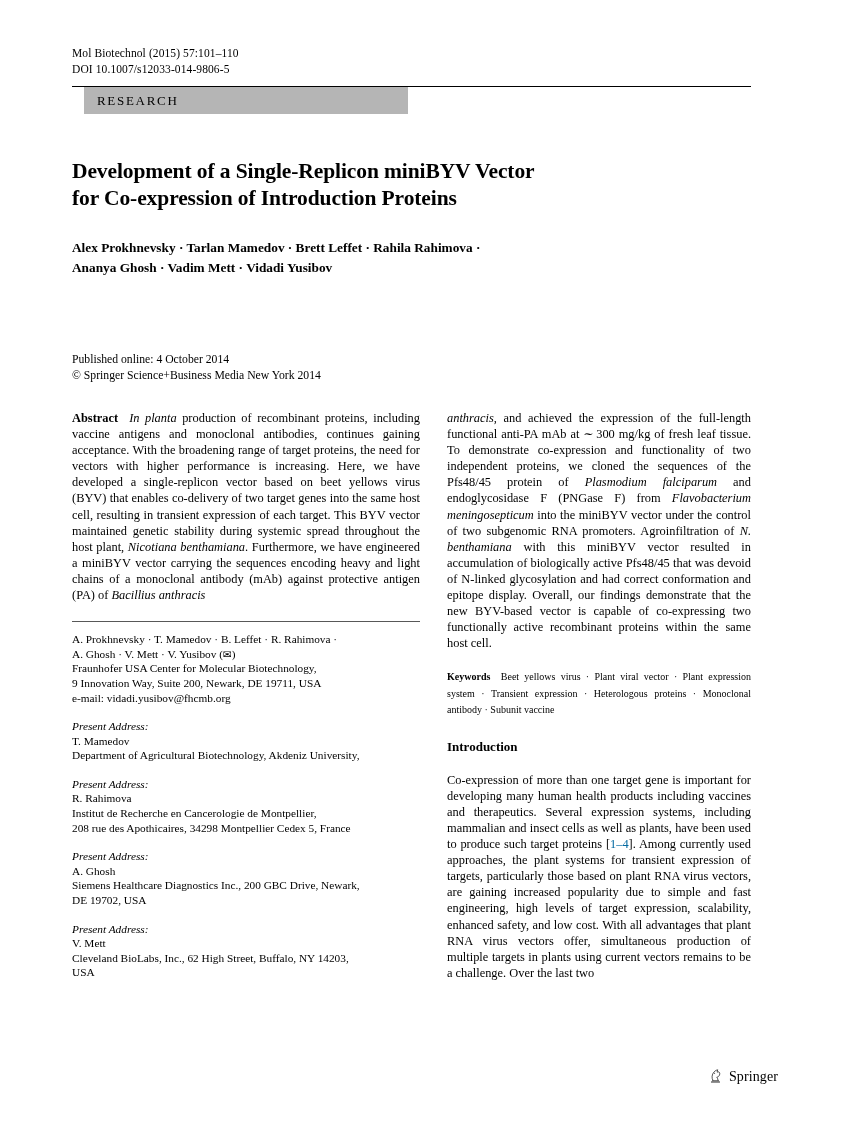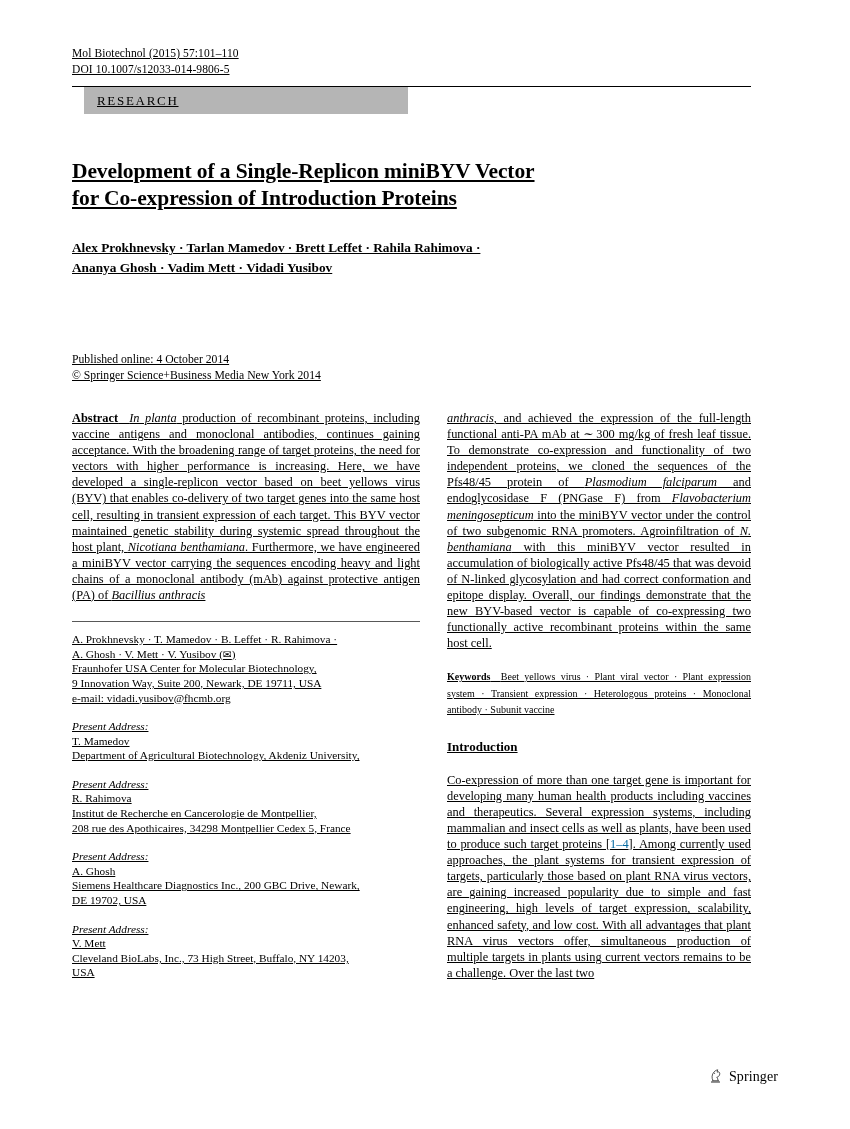--- a/index.html
+++ b/index.html
@@ -12,21 +12,20 @@
     color: #000000;
   }
   .page {
     position: relative;
     width: 850px;
     height: 1129px;
     background: #ffffff;
     box-sizing: border-box;
     padding: 46px 99px 0 72px;
     overflow: hidden;
-    text-decoration: underline;
   }
 
   
   .journal-ref {
     font-size: 11.5px;
     line-height: 15.5px;
     letter-spacing: 0.1px;
   }
   .rule-black {
     border-top: 1.6px solid #000;
@@ -207,21 +206,21 @@
       <div class="fn fn-block">
         <div class="fn-head">Present Address:</div>
         <div>A. Ghosh</div>
         <div>Siemens Healthcare Diagnostics Inc., 200 GBC Drive, Newark,</div>
         <div>DE 19702, USA</div>
       </div>
 
       <div class="fn fn-block">
         <div class="fn-head">Present Address:</div>
         <div>V. Mett</div>
-        <div>Cleveland BioLabs, Inc., 73 High Street, Buffalo, NY 14203,</div>
+        <div>Cleveland BioLabs, Inc., 62 High Street, Buffalo, NY 14203,</div>
         <div>USA</div>
       </div>
 
     </div>
 
     <div class="col">
 
       <p class="body-text para"><span class="it"></span><span class="it">anthracis</span><span>, and achieved the expression of the full-length functional anti-PA mAb at ∼ 300 mg/kg of fresh leaf tissue. To demonstrate co-expression and functionality of two independent proteins, we cloned the sequences of the Pfs48/45 protein of </span><span class="it">Plasmodium falciparum</span><span> and endoglycosidase F (PNGase F) from </span><span class="it">Flavobacterium meningosepticum</span><span> into the miniBYV vector under the control of two subgenomic RNA promoters. Agroinfiltration of </span><span class="it">N. benthamiana</span><span> with this miniBYV vector resulted in accumulation of biologically active Pfs48/45 that was devoid of N-linked glycosylation and had correct conformation and epitope display. Overall, our findings demonstrate that the new BYV-based vector is capable of co-expressing two functionally active recombinant proteins within the same host cell.</span></p>
 
       <div class="spacer-kw"></div>

